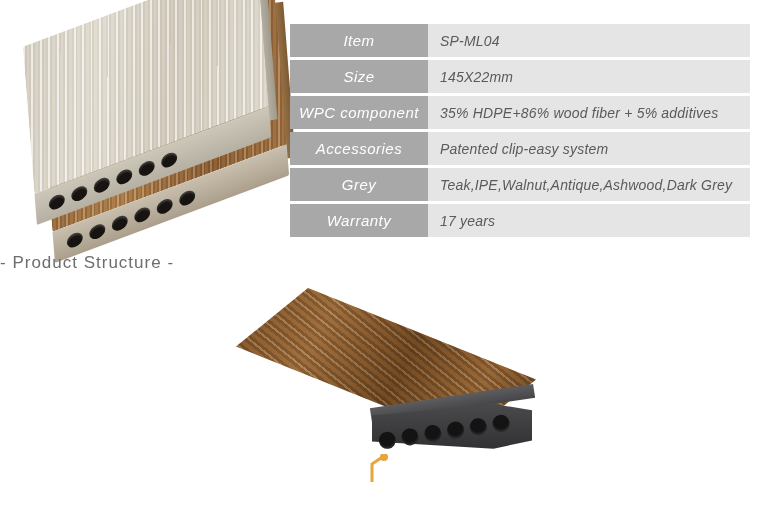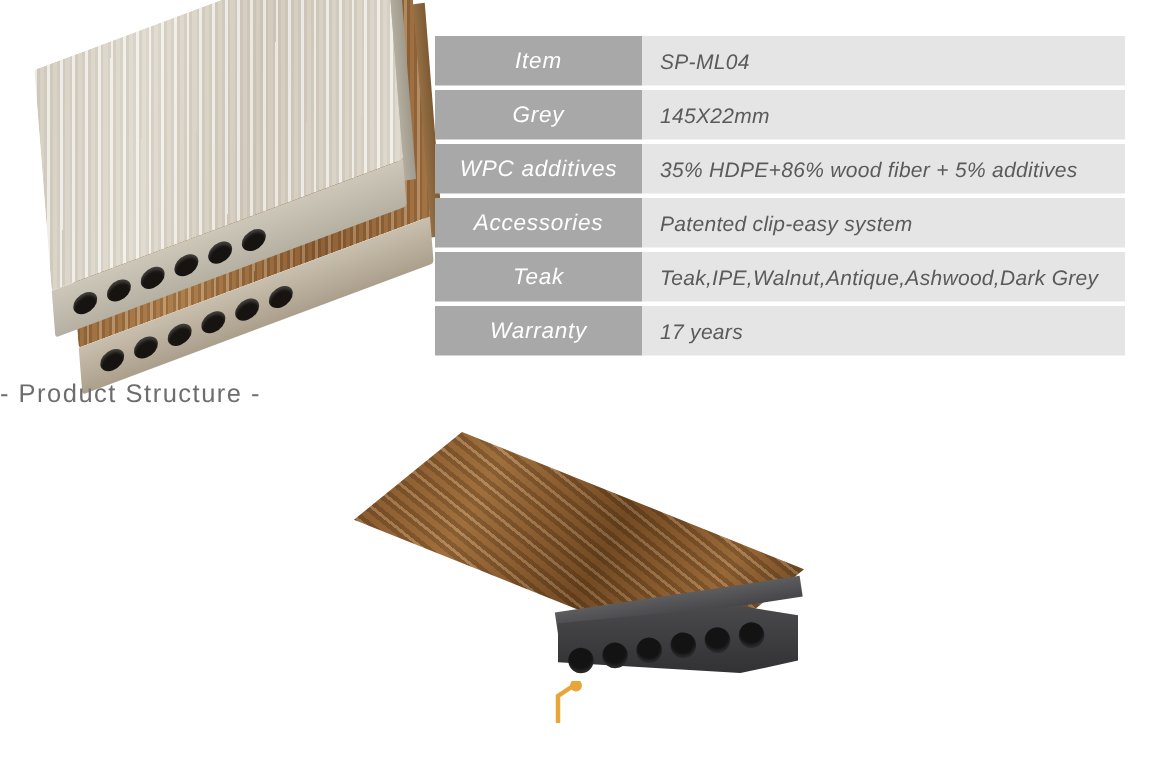--- a/index.html
+++ b/index.html
@@ -117,36 +117,36 @@
 </div>
 
 <div id="spec-table">
 
   <div class="spec-row">
     <div class="spec-label">Item</div>
     <div class="spec-value">SP-ML04</div>
   </div>
 
   <div class="spec-row">
-    <div class="spec-label">Grey</div>
+    <div class="spec-label">Size</div>
     <div class="spec-value">145X22mm</div>
   </div>
 
   <div class="spec-row">
-    <div class="spec-label">WPC additives</div>
+    <div class="spec-label">WPC component</div>
     <div class="spec-value">35% HDPE+86% wood fiber + 5% additives</div>
   </div>
 
   <div class="spec-row">
     <div class="spec-label">Accessories</div>
     <div class="spec-value">Patented clip-easy system</div>
   </div>
 
   <div class="spec-row">
-    <div class="spec-label">Teak</div>
+    <div class="spec-label">Grey</div>
     <div class="spec-value">Teak,IPE,Walnut,Antique,Ashwood,Dark Grey</div>
   </div>
 
   <div class="spec-row">
     <div class="spec-label">Warranty</div>
     <div class="spec-value">17 years</div>
   </div>
 
 </div>
 

